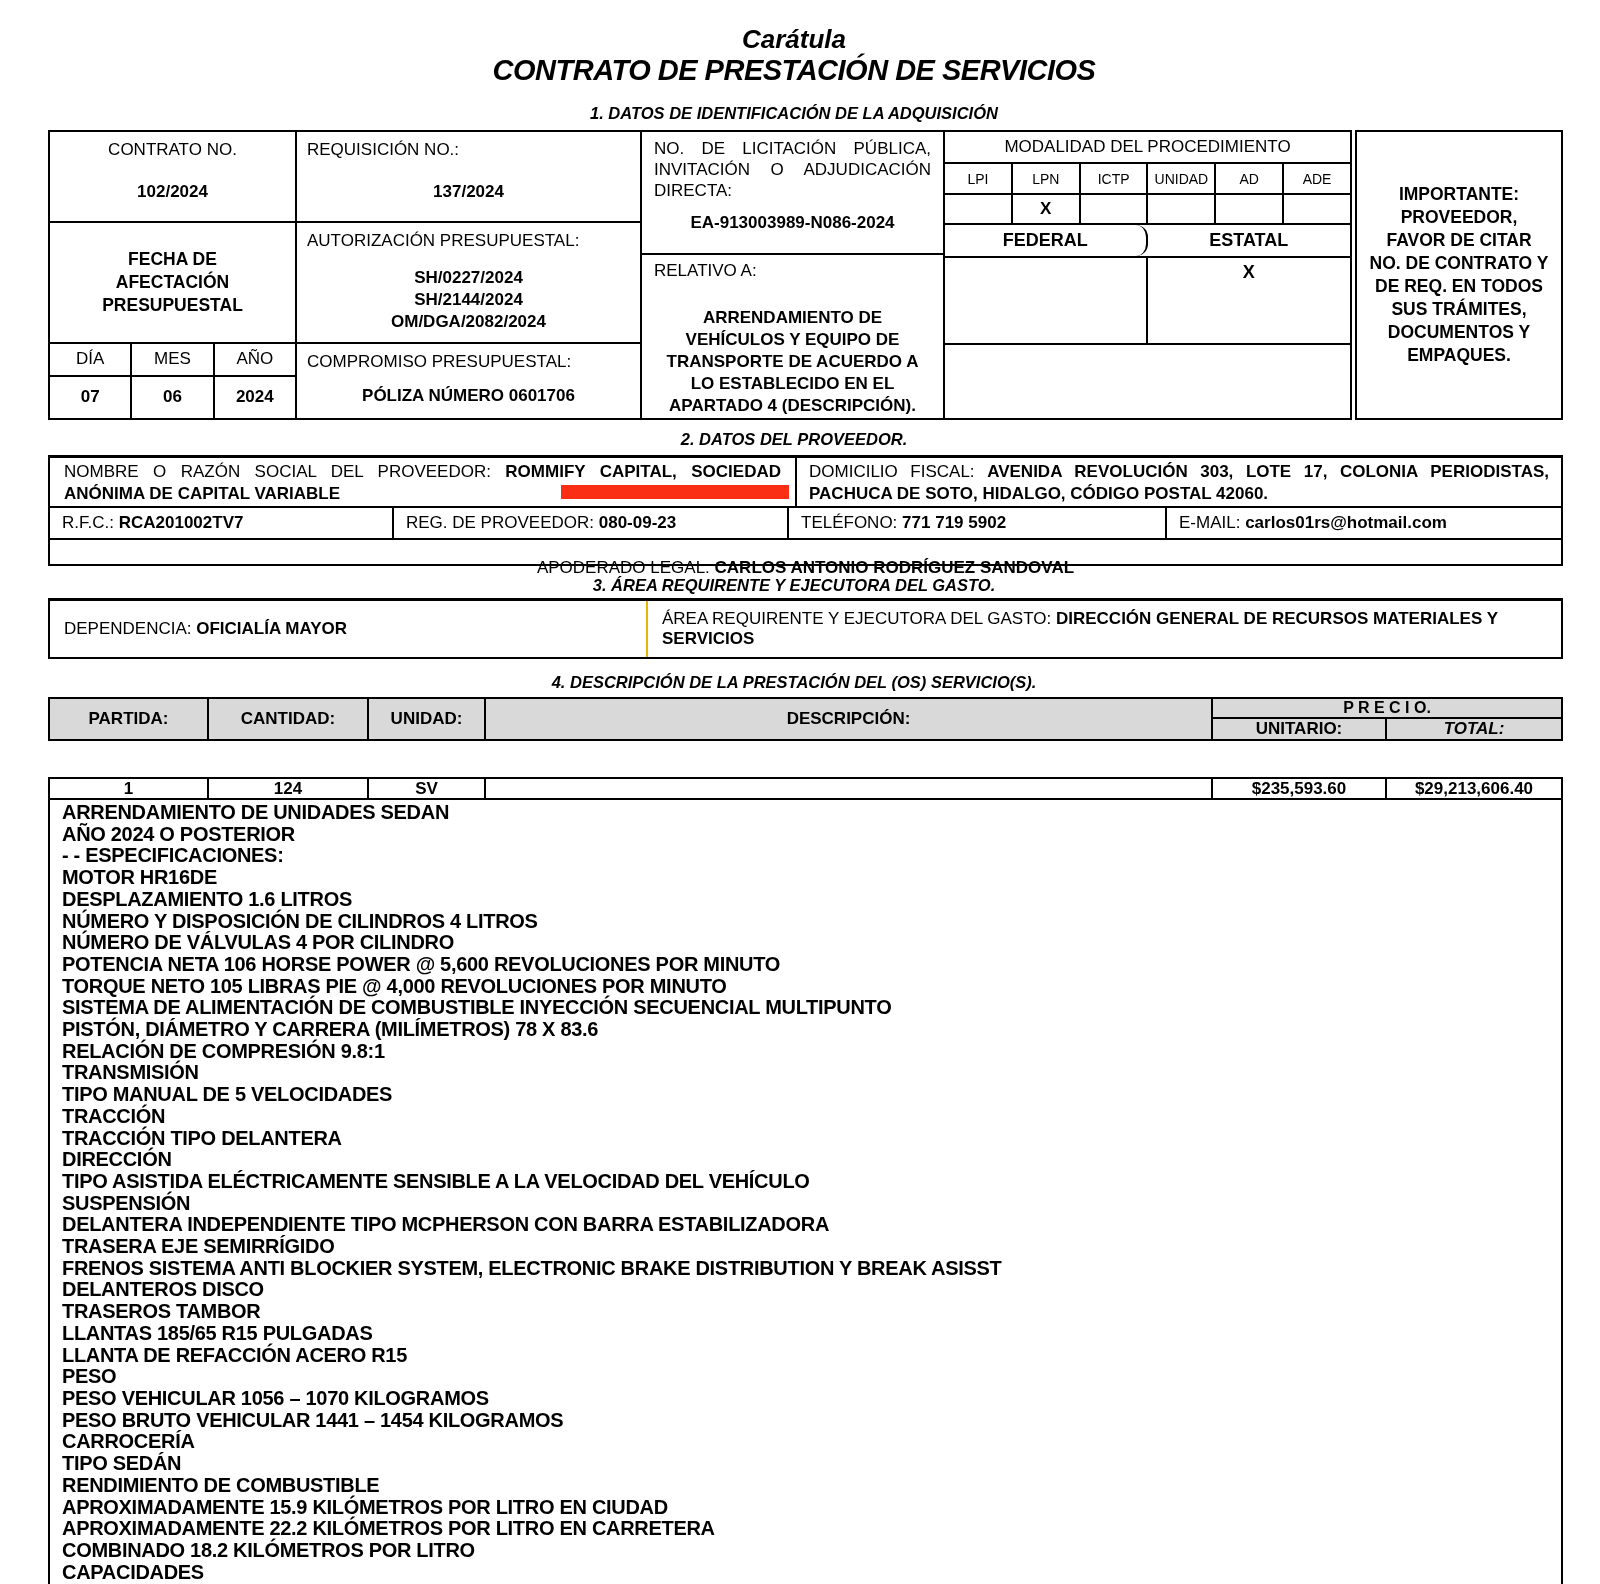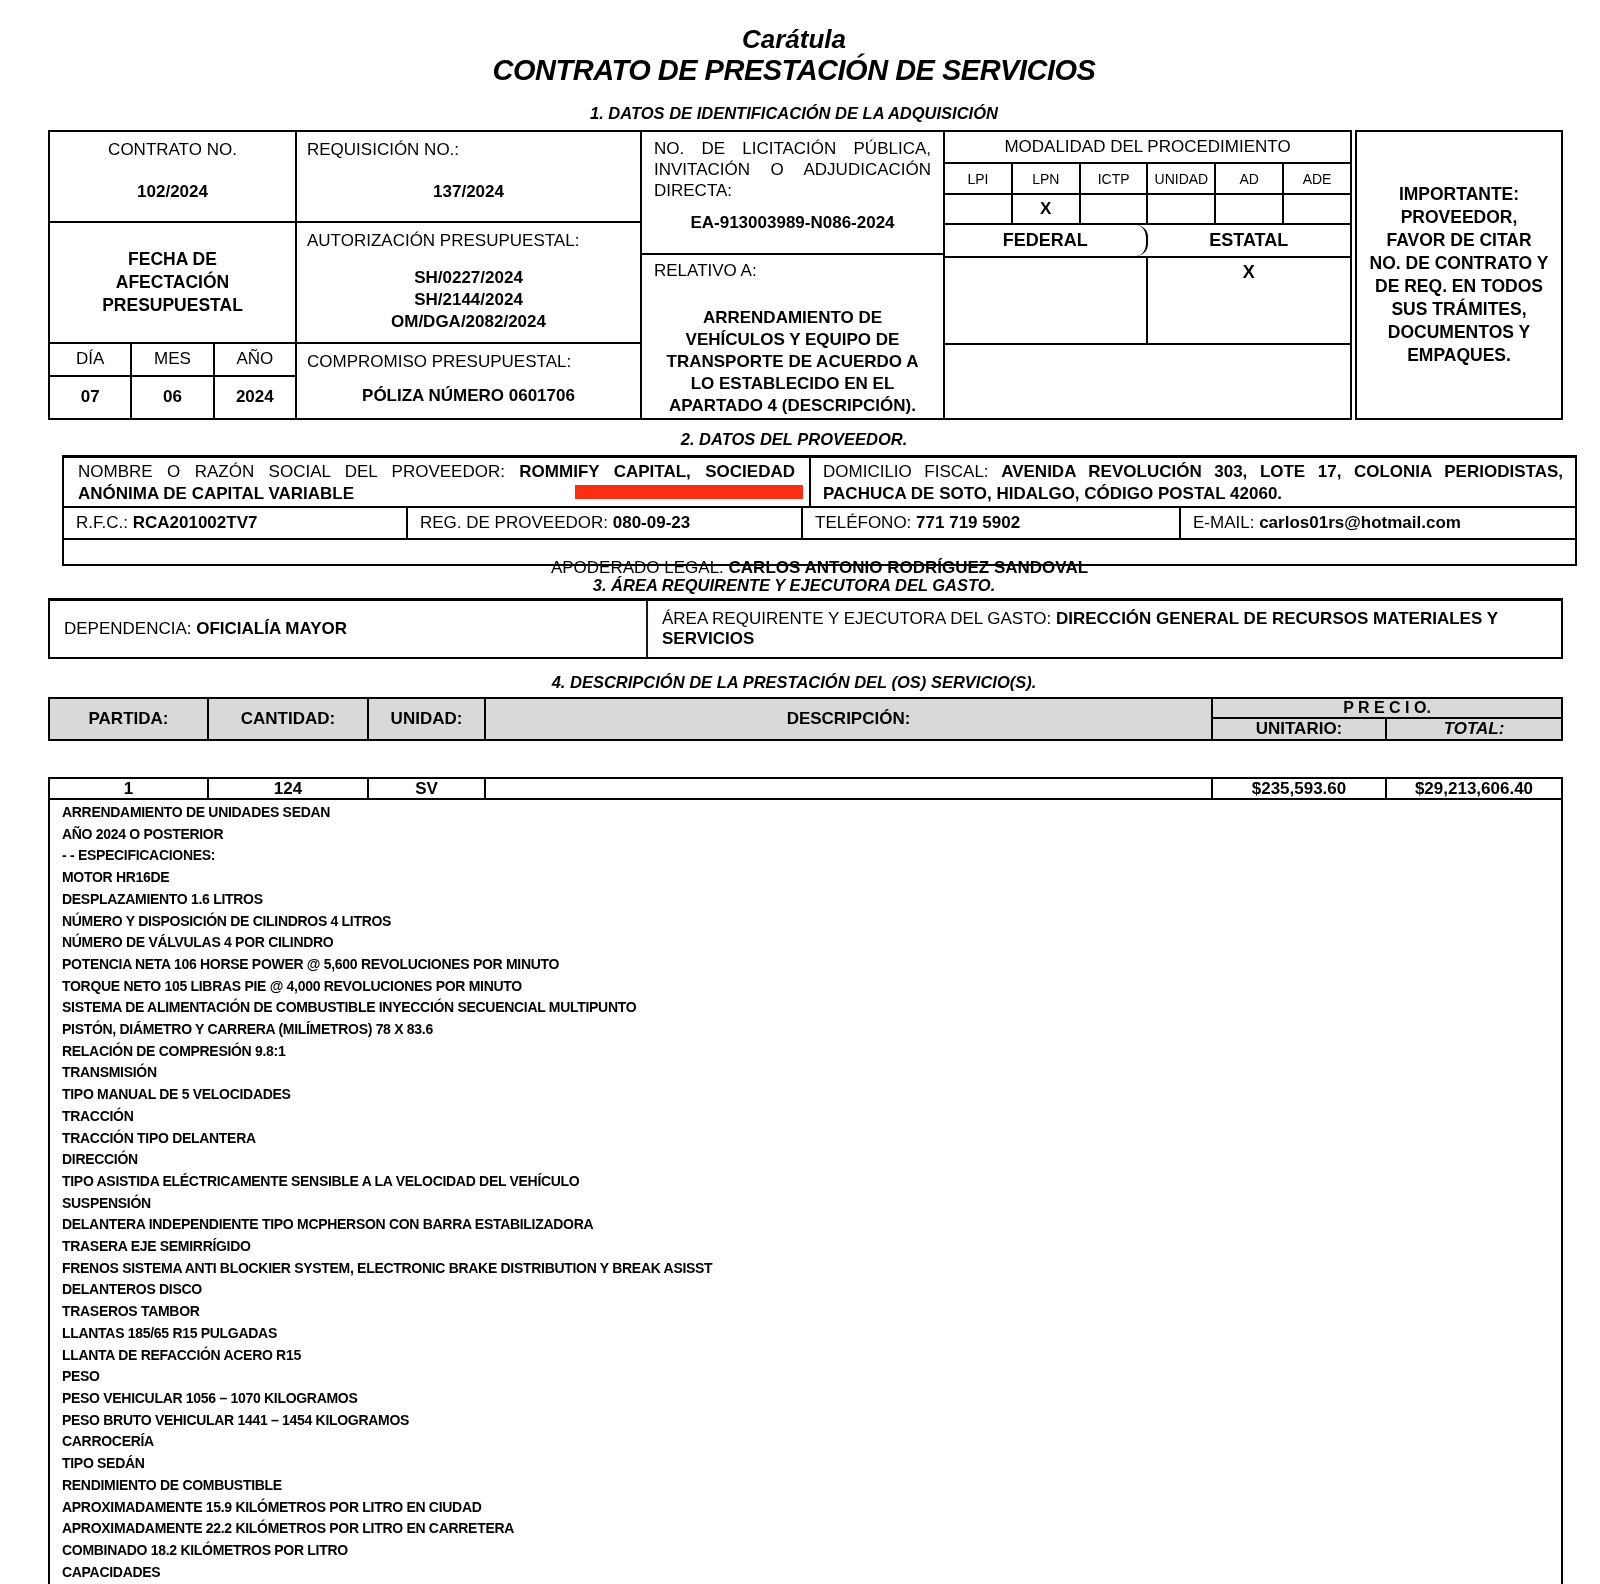--- a/index.html
+++ b/index.html
@@ -56,55 +56,55 @@
   .d-xrow { height:87px; display:flex; }
   .d-xrow > div { width:50%; padding-top:4px; text-align:center; font-weight:bold; font-size:18px; }
   .d-xrow > div:first-child { border-right:2px solid #000; }
   .d-fund { height:35px; display:flex; align-items:center; justify-content:center; text-align:center; font-weight:bold; font-size:13.5px; line-height:15px; padding:0 30px; }
   .d-empty { height:42px; }
 
   .imp-box { width:208px; height:290px; margin-left:3px; border:2px solid #000; display:flex; align-items:center; justify-content:center; text-align:center; font-weight:bold; font-size:17.5px; line-height:23px; padding:0 12px; }
 
   
   .s2-title { top:430px; }
-  .s2-table { position:absolute; left:62px; top:455px; width:1515px; border:2px solid #000; border-top-width:3px; }
+  .s2-table { position:absolute; left:48px; top:455px; width:1515px; border:2px solid #000; border-top-width:3px; }
   .s2-r1 { height:50px; display:flex; border-bottom:2px solid #000; }
   .s2-r1-left { width:747px; border-right:2px solid #000; padding:3px 14px 0 14px; text-align:justify; font-size:17px; line-height:22px; position:relative; }
   .s2-r1-right { flex:1; padding:3px 12px 0 12px; text-align:justify; font-size:17px; line-height:22px; }
   .redaction { position:absolute; left:511px; top:27px; width:228px; height:14px; background:#fa2e14; }
   .s2-r2 { height:32px; display:flex; border-bottom:2px solid #000; }
   .s2-r2 > div { padding:5px 0 0 12px; font-size:17px; border-right:2px solid #000; }
   .s2-r2 > div:last-child { border-right:none; }
   .s2-c1 { width:344px; } .s2-c2 { width:395px; } .s2-c3 { width:378px; } .s2-c4 { flex:1; }
   .s2-r3 { height:24px; text-align:center; font-size:17px; padding-top:18px; }
 
   
   .s3-title { top:576px; }
   .s3-table { position:absolute; left:48px; top:598px; width:1515px; height:61px; border:2px solid #000; border-top-width:3px; display:flex; }
-  .s3-left { width:598px; border-right:2px solid #0f172a; display:flex; align-items:center; padding-left:14px; font-size:17px; }
+  .s3-left { width:598px; border-right:2px solid #eab308; display:flex; align-items:center; padding-left:14px; font-size:17px; }
   .s3-right { flex:1; display:flex; align-items:center; padding-left:14px; font-size:17px; }
 
   
   .s4-title { top:673px; }
   .s4-head { position:absolute; left:48px; top:697px; width:1515px; height:44px; border:2px solid #000; background:#d9d9d9; display:flex; }
   .s4h-cell { border-right:2px solid #000; display:flex; align-items:center; justify-content:center; font-weight:bold; font-size:17px; }
   .s4c1 { width:159px; } .s4c2 { width:160px; } .s4c3 { width:117px; } .s4c4 { width:727px; }
   .s4-price { flex:1; display:flex; flex-direction:column; border-right:none; }
   .s4-price-top { height:21px; border-bottom:2px solid #000; display:flex; align-items:center; justify-content:center; font-weight:bold; font-size:16px; }
   .s4-price-bot { flex:1; display:flex; }
   .s4-price-bot > div { display:flex; align-items:center; justify-content:center; font-weight:bold; font-size:17px; }
   .s4-unit { width:174px; border-right:2px solid #000; }
   .s4-total { flex:1; font-style:italic; }
 
   .s4-row { position:absolute; left:48px; top:777px; width:1515px; height:23px; border:2px solid #000; display:flex; }
   .s4-row > div { border-right:2px solid #000; display:flex; align-items:center; justify-content:center; font-weight:bold; font-size:17px; }
   .s4-row > div:last-child { border-right:none; }
   .s4r4 { width:727px; } .s4r5 { width:174px; } .s4r6 { flex:1; }
 
-  .s4-desc { position:absolute; left:48px; top:800px; width:1515px; height:784px; border-left:2px solid #000; border-right:2px solid #000; padding:2px 10px 0 12px; font-weight:bold; font-size:14px; line-height:21.7px; letter-spacing:-0.3px; white-space:pre-line; overflow:hidden; }
+  .s4-desc { position:absolute; left:48px; top:800px; width:1515px; height:784px; border-left:2px solid #000; border-right:2px solid #000; padding:2px 10px 0 12px; font-weight:bold; font-size:20px; line-height:21.7px; letter-spacing:-0.3px; white-space:pre-line; overflow:hidden; }
 </style>
 </head>
 <body>
 
 <div class="center-line t1">Carátula</div>
 <div class="center-line t2">CONTRATO DE PRESTACIÓN DE SERVICIOS</div>
 <div class="center-line sec-title" style="top:104px;">1. DATOS DE IDENTIFICACIÓN DE LA ADQUISICIÓN</div>
 
 <div class="s1-wrap">
   <div class="s1-table">

